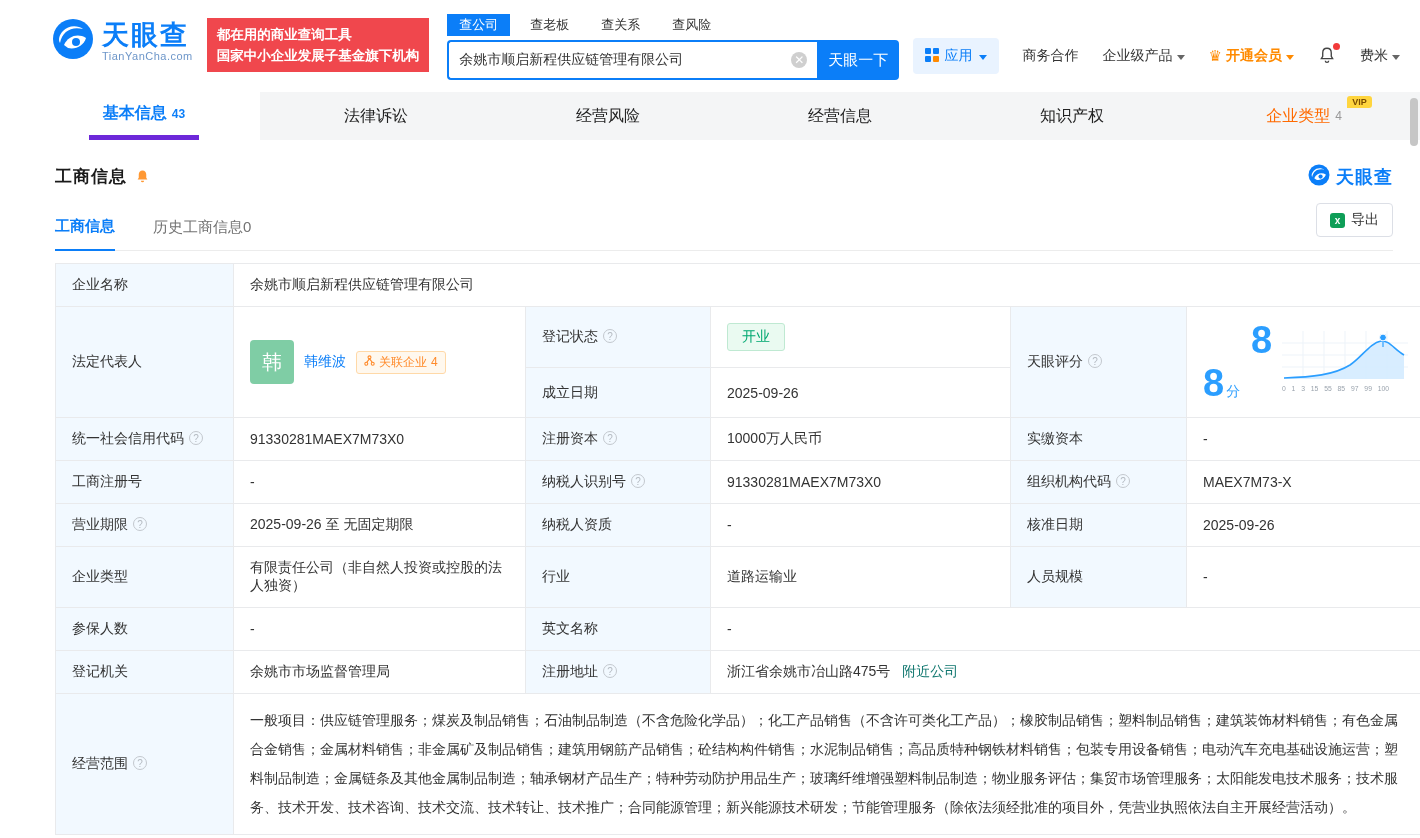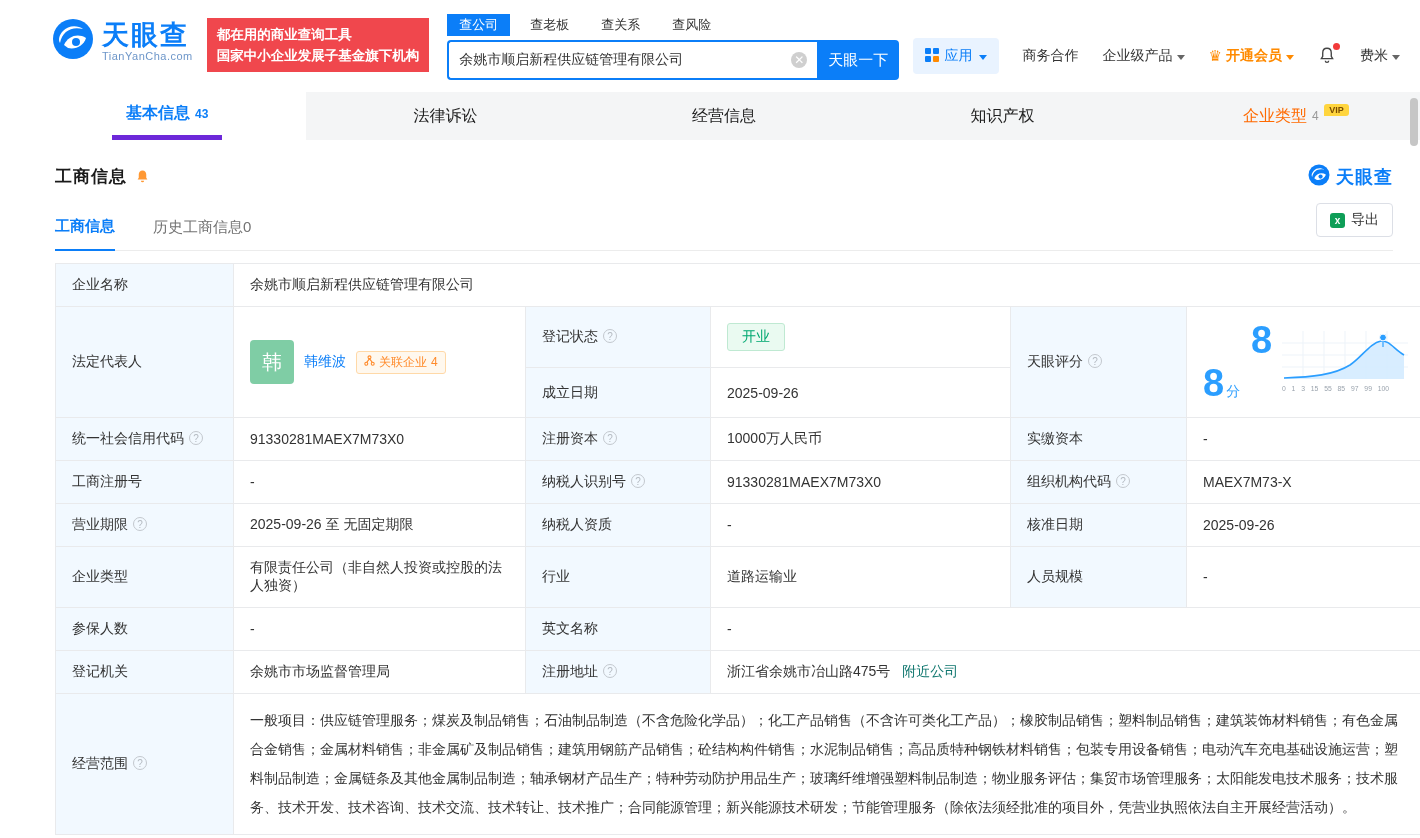--- a/index.html
+++ b/index.html
@@ -45,21 +45,21 @@
 
   
   .tabbar { height:48px; background:#f4f5f6; display:flex; }
   .tab { flex:1; display:flex; justify-content:center; align-items:stretch; cursor:pointer; font-size:16px; color:#222; }
   .tab-inner { display:flex; align-items:center; padding:0 14px; position:relative; }
   .tab.active { background:#fff; }
   .tab.active .tab-inner { border-bottom:5px solid #6d28d9; color:#0b7ef8; font-weight:bold; }
   .tab-count { font-size:12px; margin-left:5px; color:#0b7ef8; }
   .tab .tab-count.gray { color:#999; }
   .tab.history { color:#ff6a00; }
-  .vip-badge { position:absolute; top:12px; right:-16px; background:#ffd53e; color:#7a4c00; font-size:9px;
+  .vip-badge { position:absolute; top:4px; right:-16px; background:#ffd53e; color:#7a4c00; font-size:9px;
                font-weight:bold; padding:1px 5px; border-radius:3px 3px 3px 0; }
 
   
   .main { padding:0 27px 14px 27px; background:#fff; }
   .section-head { display:flex; align-items:center; margin-top:24px; }
   .section-title { font-size:17px; font-weight:bold; color:#1a1a1a; letter-spacing:1px; }
   .brand-right { margin-left:auto; display:flex; align-items:center; gap:6px; }
   .brand-right .cn { font-size:18px; font-weight:bold; color:#0b7ef8; letter-spacing:1px; }
 
   .subtabs { margin-top:20px; border-bottom:1px solid #ececec; display:flex; align-items:flex-end; position:relative; height:42px; }
@@ -187,20 +187,25 @@
   <nav class="tabbar">
     <div class="tab active">
       <div class="tab-inner">
         <span>基本信息</span>
         <span class="tab-count">43</span>
       </div>
     </div>
     <div class="tab">
       <div class="tab-inner">
           <span>法律诉讼</span>
+        </div>
+    </div>
+    <div class="tab">
+      <div class="tab-inner">
+          <span>经营风险</span>
         </div>
     </div>
     <div class="tab">
       <div class="tab-inner">
           <span>经营信息</span>
         </div>
     </div>
     <div class="tab">
       <div class="tab-inner">
           <span>知识产权</span>

